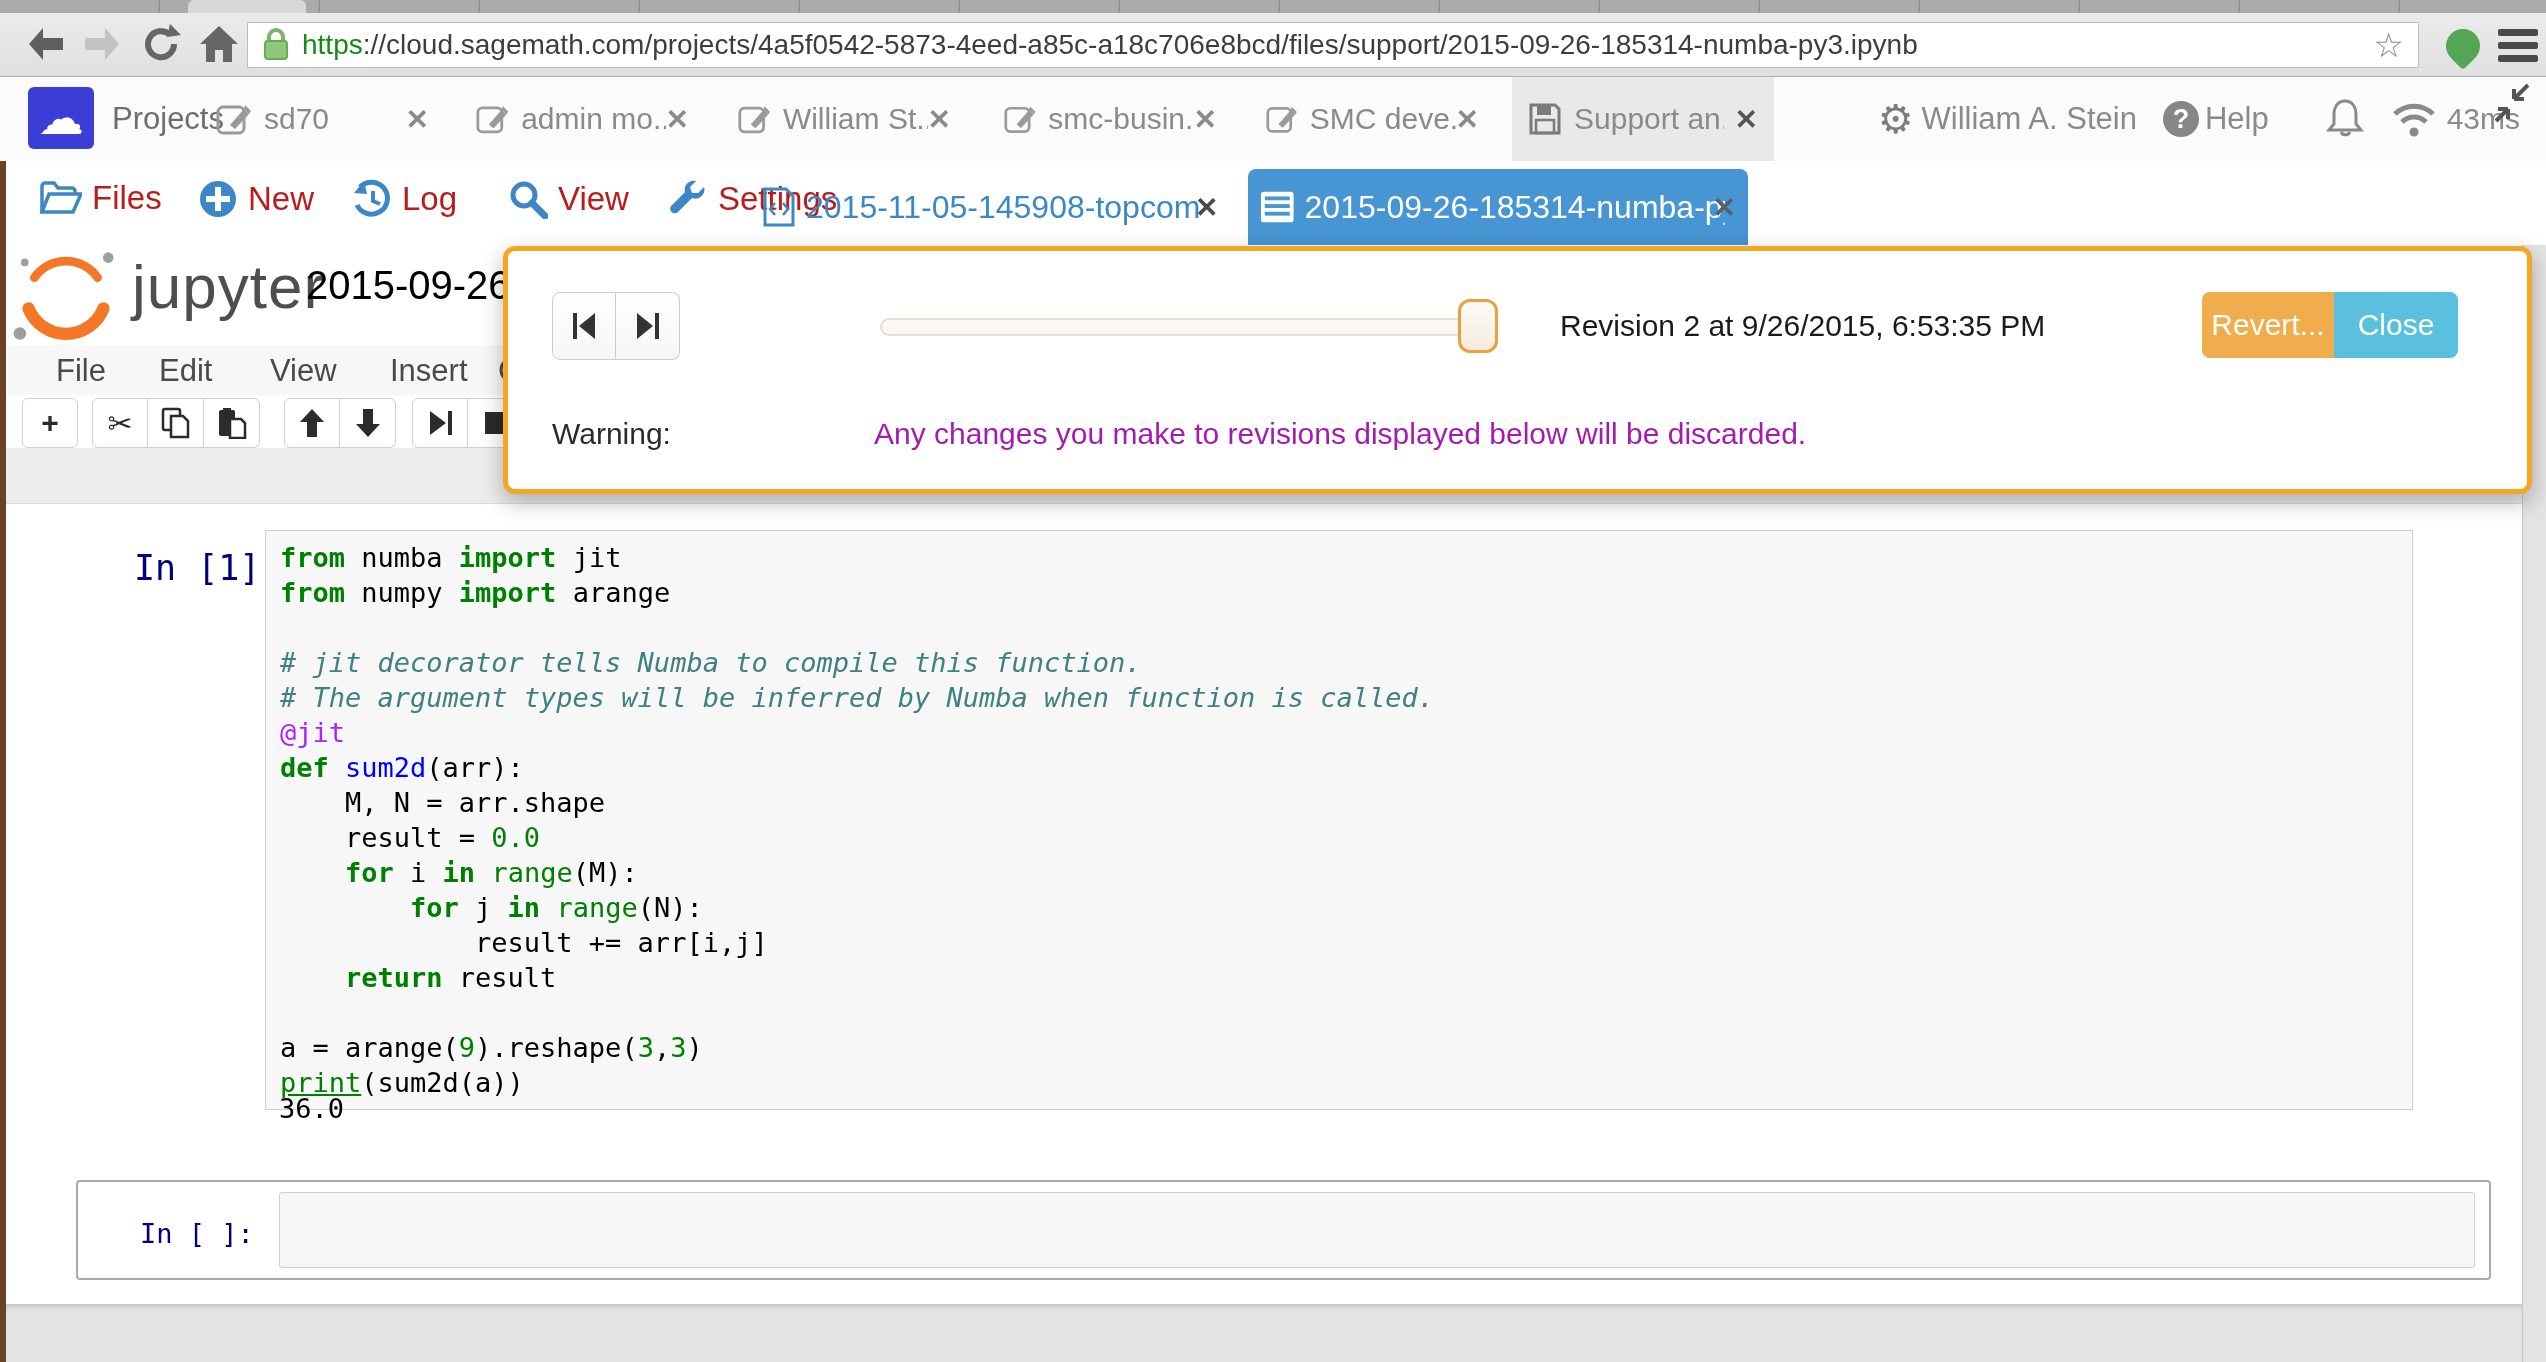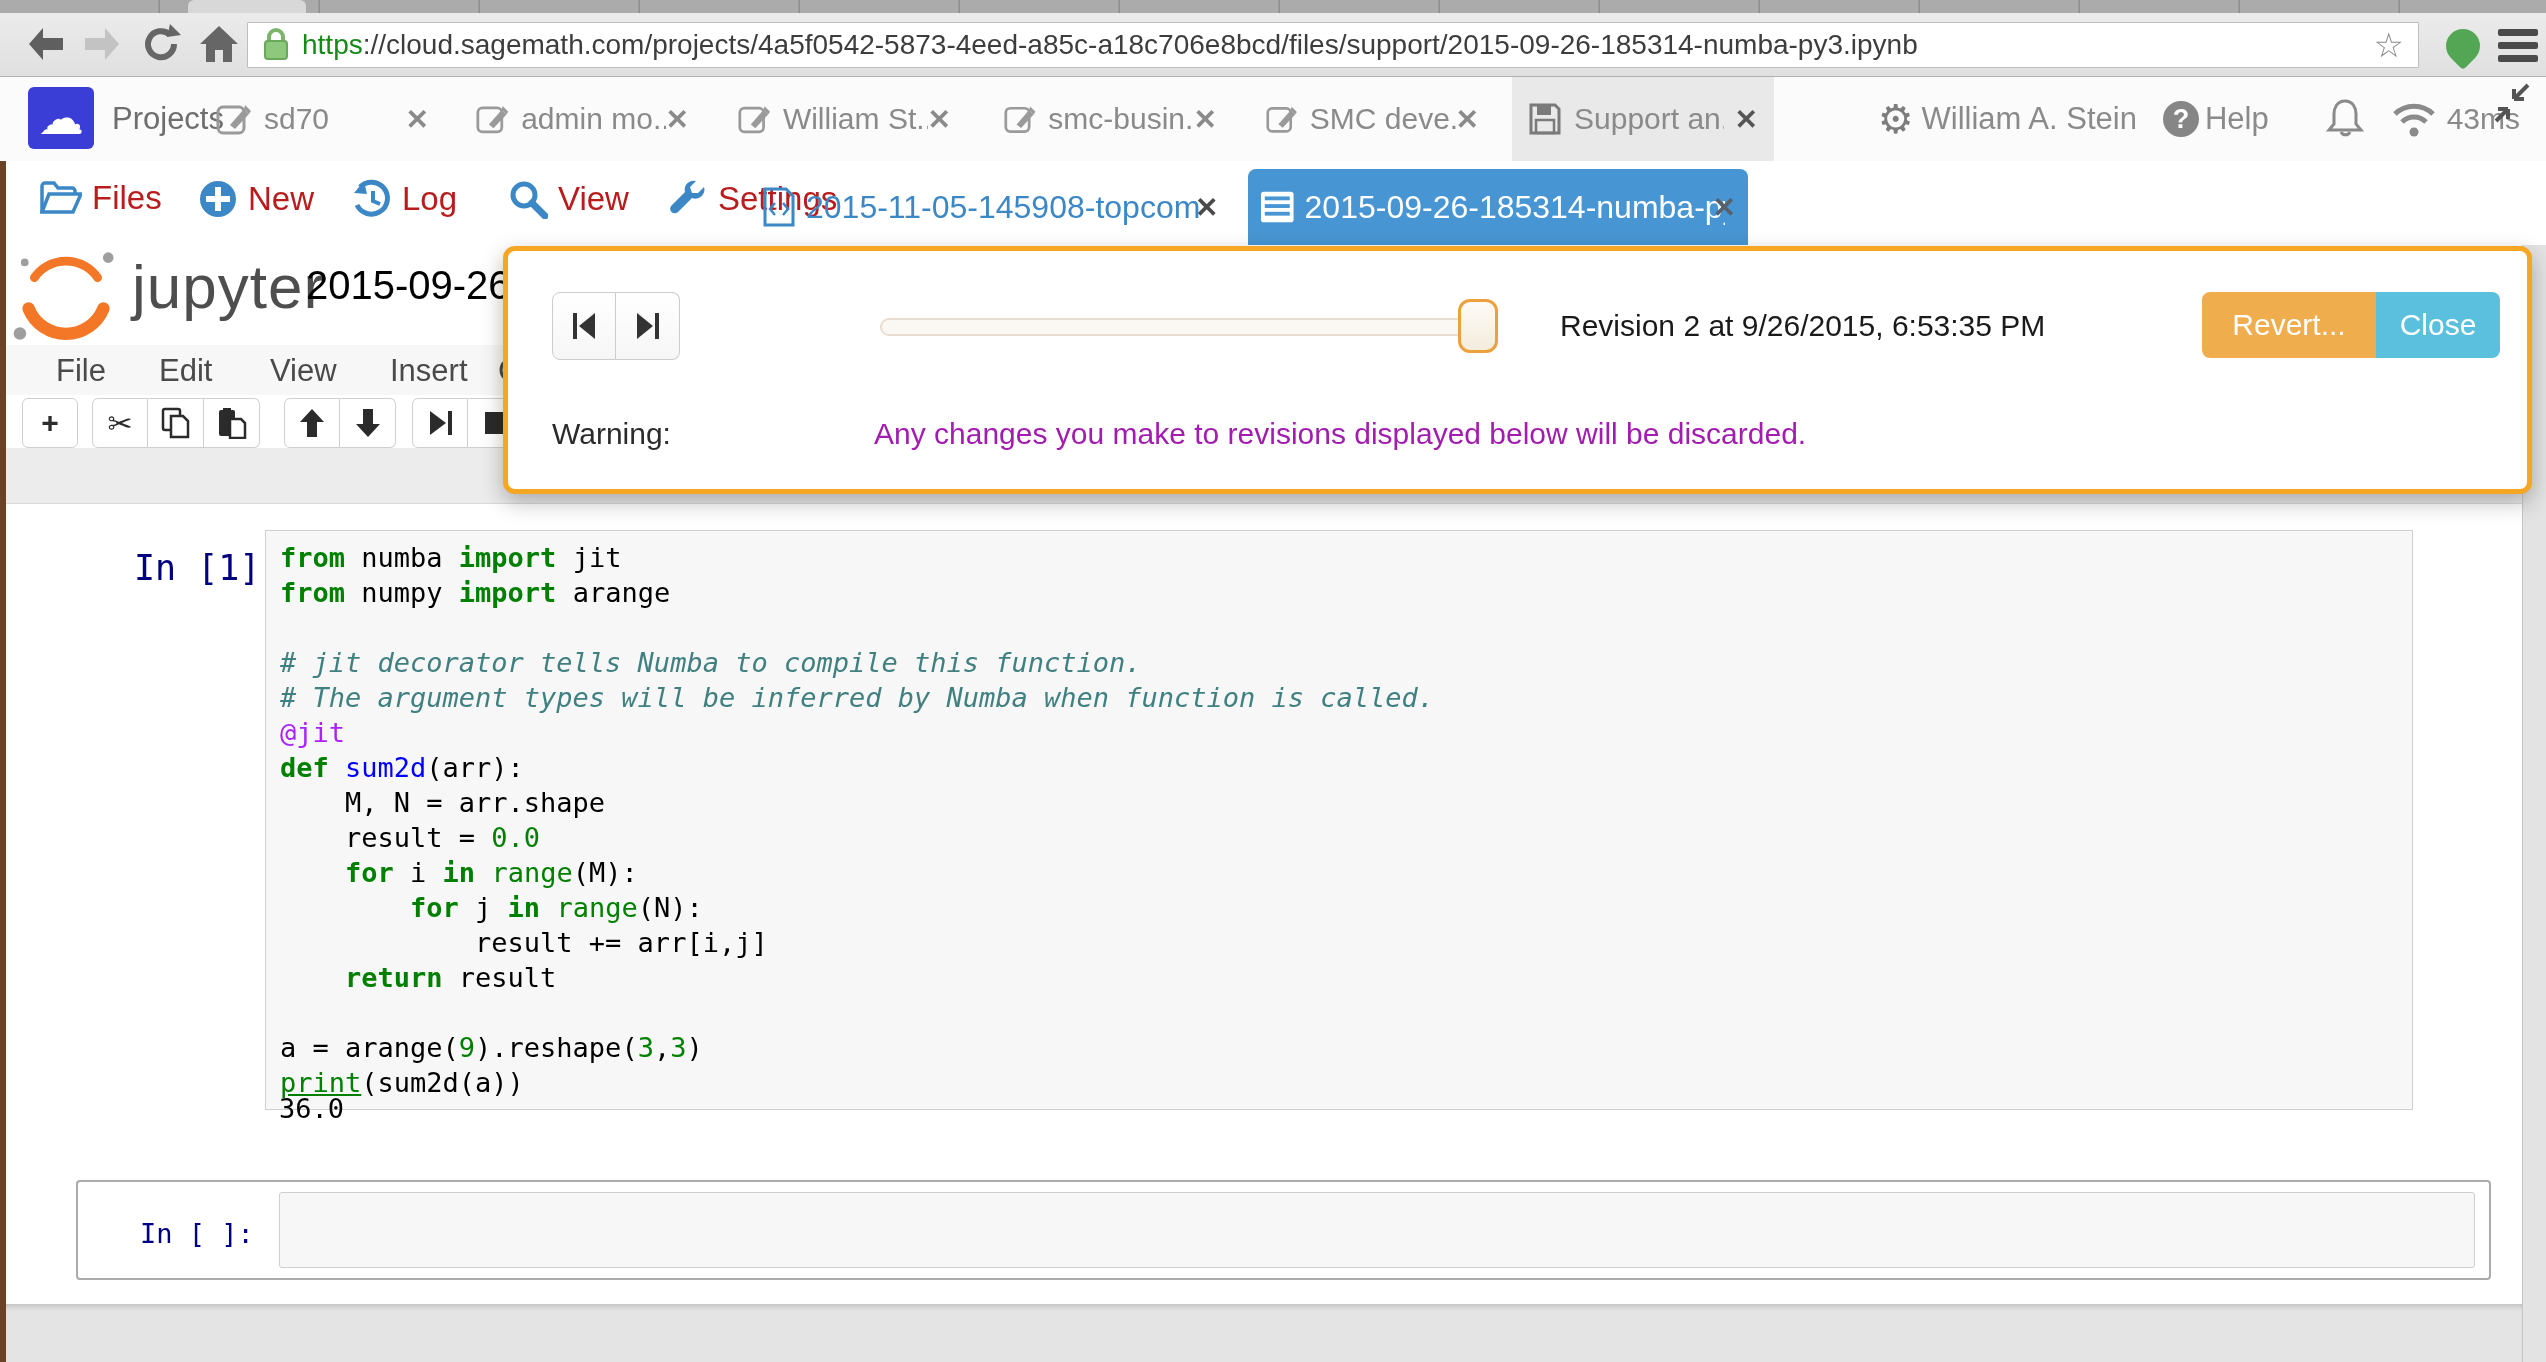--- a/index.html
+++ b/index.html
@@ -93,21 +93,21 @@
   #rev-panel { left:503px; top:246px; width:2029px; height:248px; background:#fff; border:5px solid #f5a623; border-radius:12px; box-shadow:0 8px 22px rgba(0,0,0,.28); z-index:50; }
   #rev-nav { position:absolute; left:44px; top:41px; display:flex; }
   .rev-nav-btn { width:64px; height:68px; background:linear-gradient(#fff,#f6f6f6); border:1px solid #ccc; display:flex; align-items:center; justify-content:center; cursor:pointer; }
   .rev-nav-btn:first-child { border-radius:8px 0 0 8px; }
   .rev-nav-btn:last-child { border-radius:0 8px 8px 0; border-left:none; }
   #rev-slider { position:absolute; left:372px; top:67px; width:618px; height:18px; background:#fbf8f4; border:2px solid #e8ddd0; border-radius:10px; cursor:pointer; }
   #rev-handle { position:absolute; left:950px; top:48px; width:40px; height:54px; background:linear-gradient(#fdfbf8,#f4ecdc); border:3px solid #eca13c; border-radius:12px; cursor:grab; }
   #rev-label { position:absolute; left:1052px; top:58px; font-size:30px; color:#1a1a1a; white-space:nowrap; }
   #rev-btns { position:absolute; left:1694px; top:41px; display:flex; }
   .rev-btn { height:66px; display:flex; align-items:center; justify-content:center; font-size:30px; color:#fff; cursor:pointer; }
-  #revert-btn { width:174px; background:#f0ad4e; border-radius:8px 0 0 8px; }
+  #revert-btn { width:132px; background:#f0ad4e; border-radius:8px 0 0 8px; }
   #close-btn { width:124px; background:#5bc0de; border-radius:0 8px 8px 0; }
   #warn-label { position:absolute; left:44px; top:166px; font-size:30px; color:#2b2b2b; }
   #warn-text { position:absolute; left:366px; top:166px; font-size:30px; color:#a21caf; white-space:nowrap;text-align:center; }
 </style>
 </head>
 <body>
 
 <div id="root">
 
   <div class="abs" id="tabstrip">

